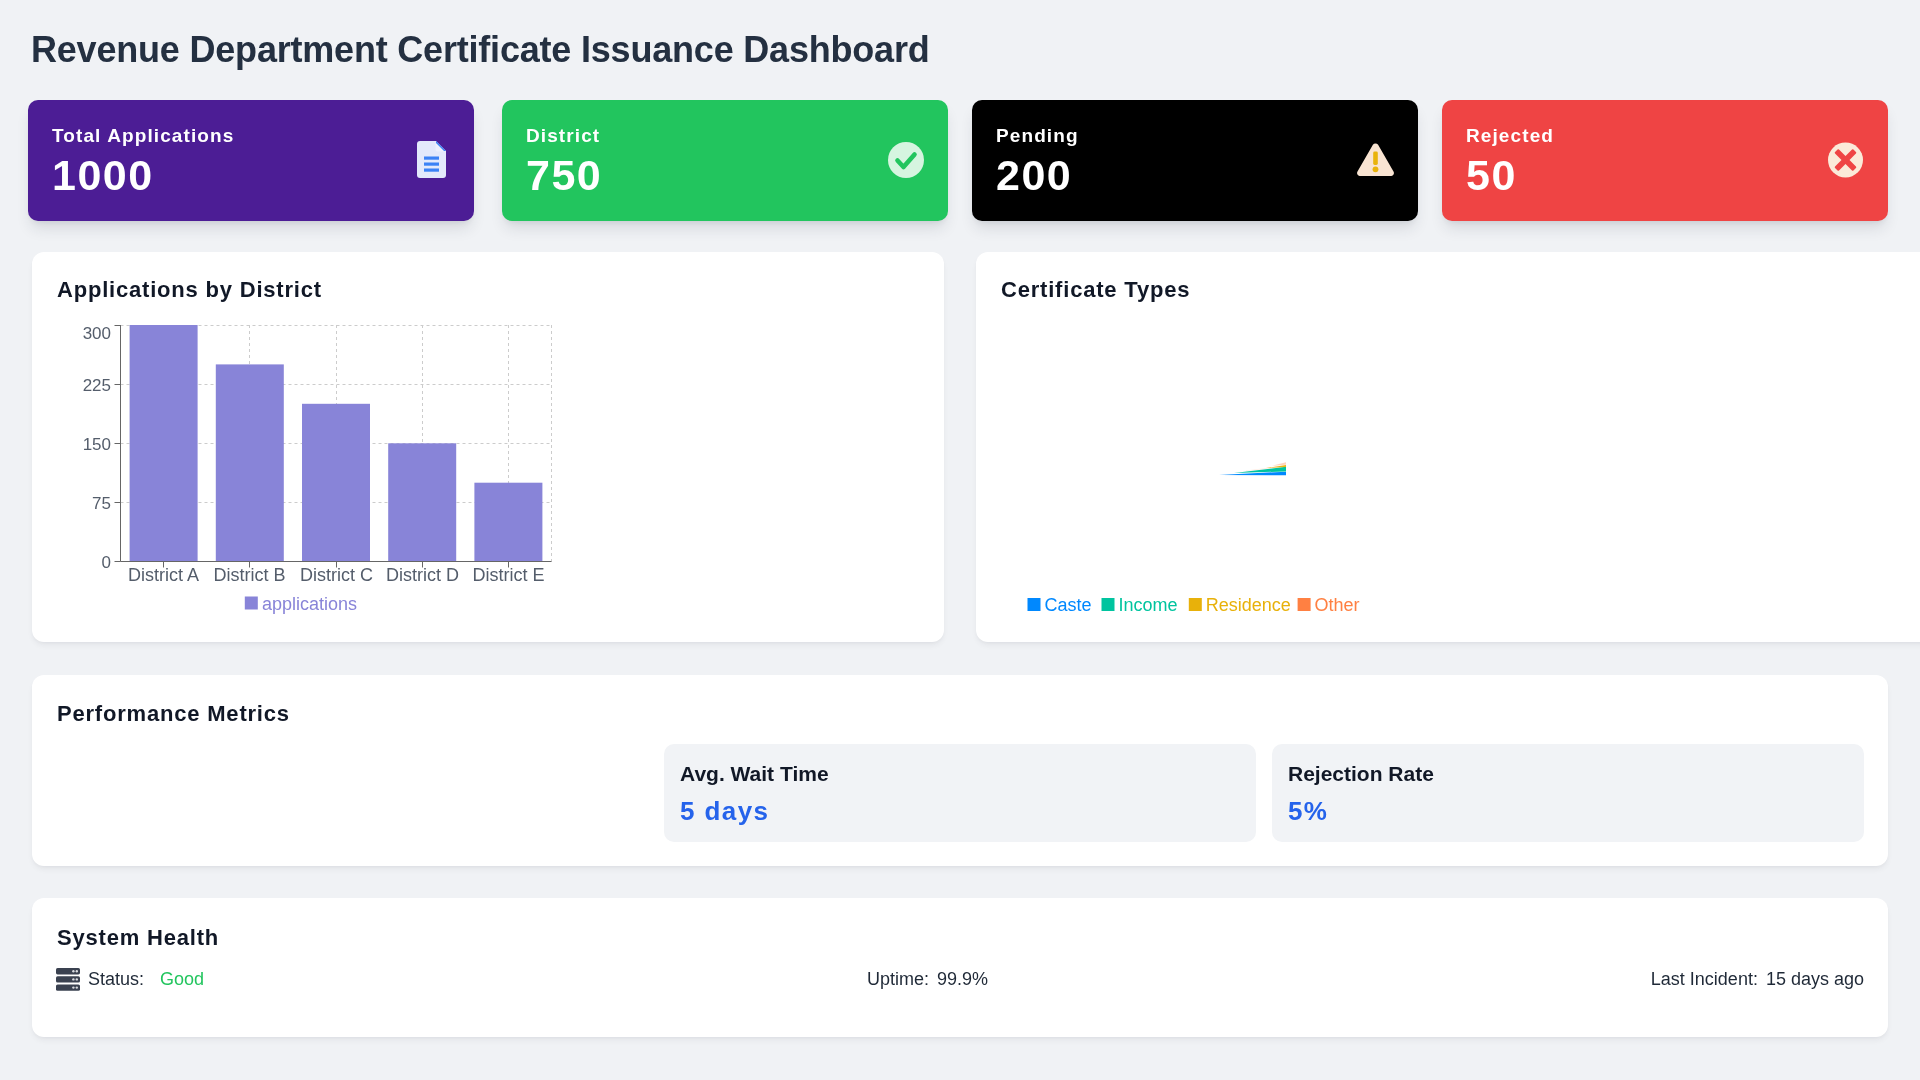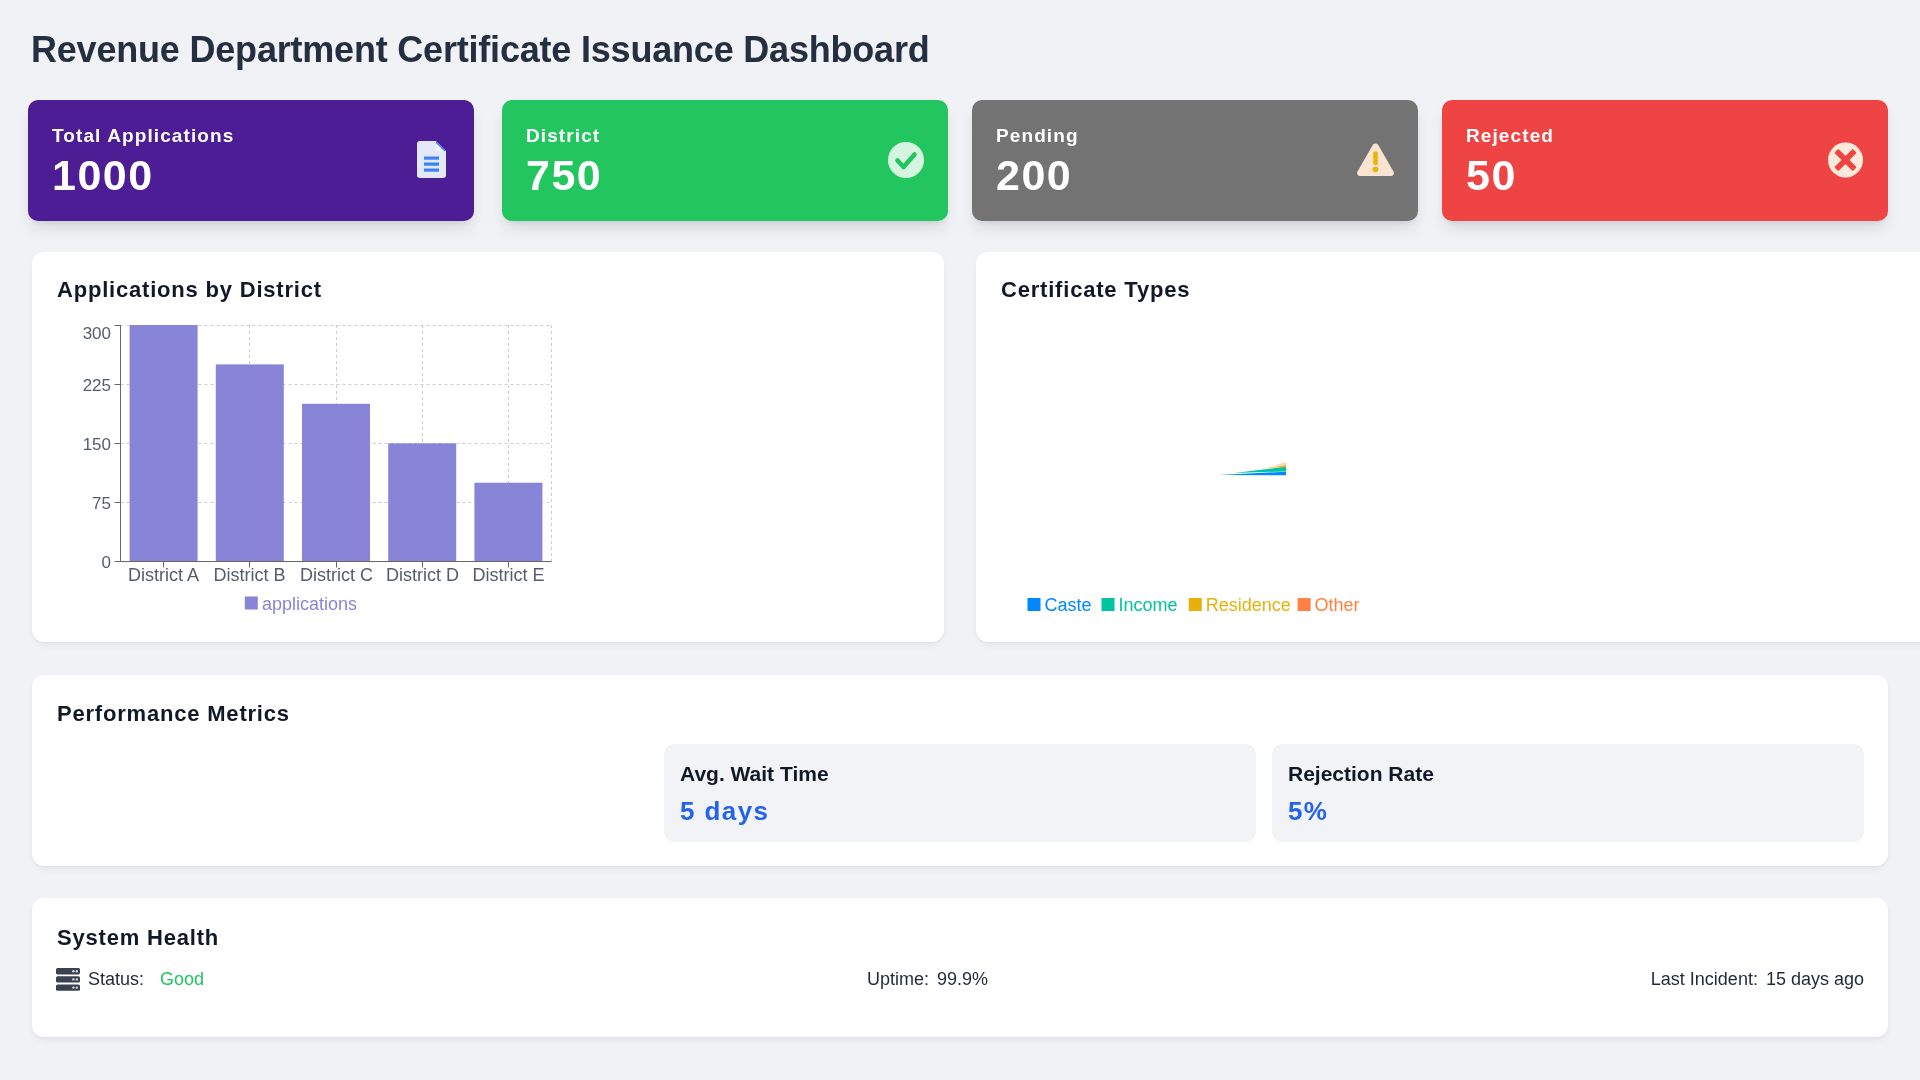--- a/index.html
+++ b/index.html
@@ -34,21 +34,21 @@
   </svg>
 </div>
 <div class="card" style="left:502px;background:#22c55e">
   <div class="t">District</div>
   <div class="v">750</div>
   <svg style="right:24px;top:42px" width="36" height="36" viewBox="0 0 36 36">
     <circle cx="18" cy="18" r="18" fill="#d6f5e0"></circle>
     <path d="M9.5 18.5 L15.5 25 L26.5 12.5" fill="none" stroke="#22c55e" stroke-width="4.6" stroke-linecap="round" stroke-linejoin="round"></path>
   </svg>
 </div>
-<div class="card" style="left:972px;background:#737373">
+<div class="card" style="left:972px;background:#000000">
   <div class="t">Pending</div>
   <div class="v">200</div>
   <svg style="right:24px;top:43px" width="37" height="33" viewBox="0 0 37 33">
     <path d="M15.9 1.8 a3.1 3.1 0 0 1 5.2 0 L36.2 28.1 a3 3 0 0 1 -2.6 4.9 H3.4 a3 3 0 0 1 -2.6 -4.9 Z" fill="#f9e4d2"></path>
     <rect x="16.2" y="8.5" width="4.6" height="13.5" rx="1.4" fill="#e9b30b"></rect>
     <circle cx="18.5" cy="26.3" r="2.9" fill="#e9b30b"></circle>
   </svg>
 </div>
 <div class="card" style="left:1442px;background:#ef4444">
   <div class="t">Rejected</div>

